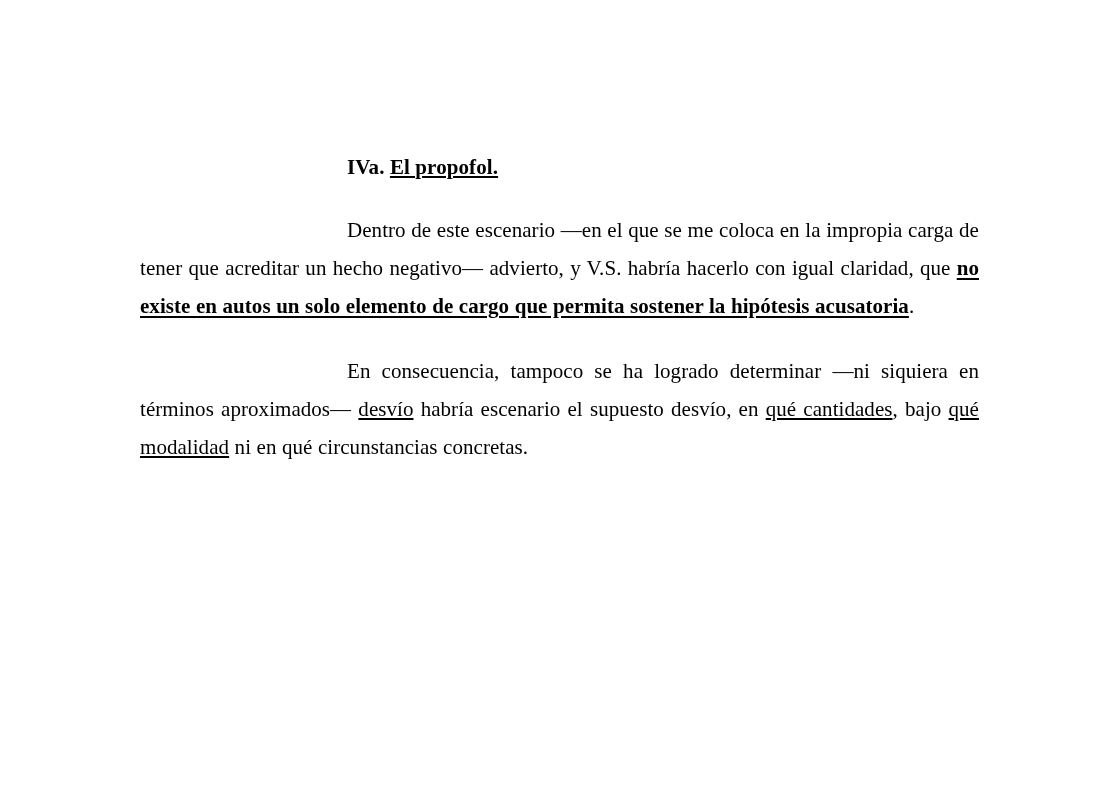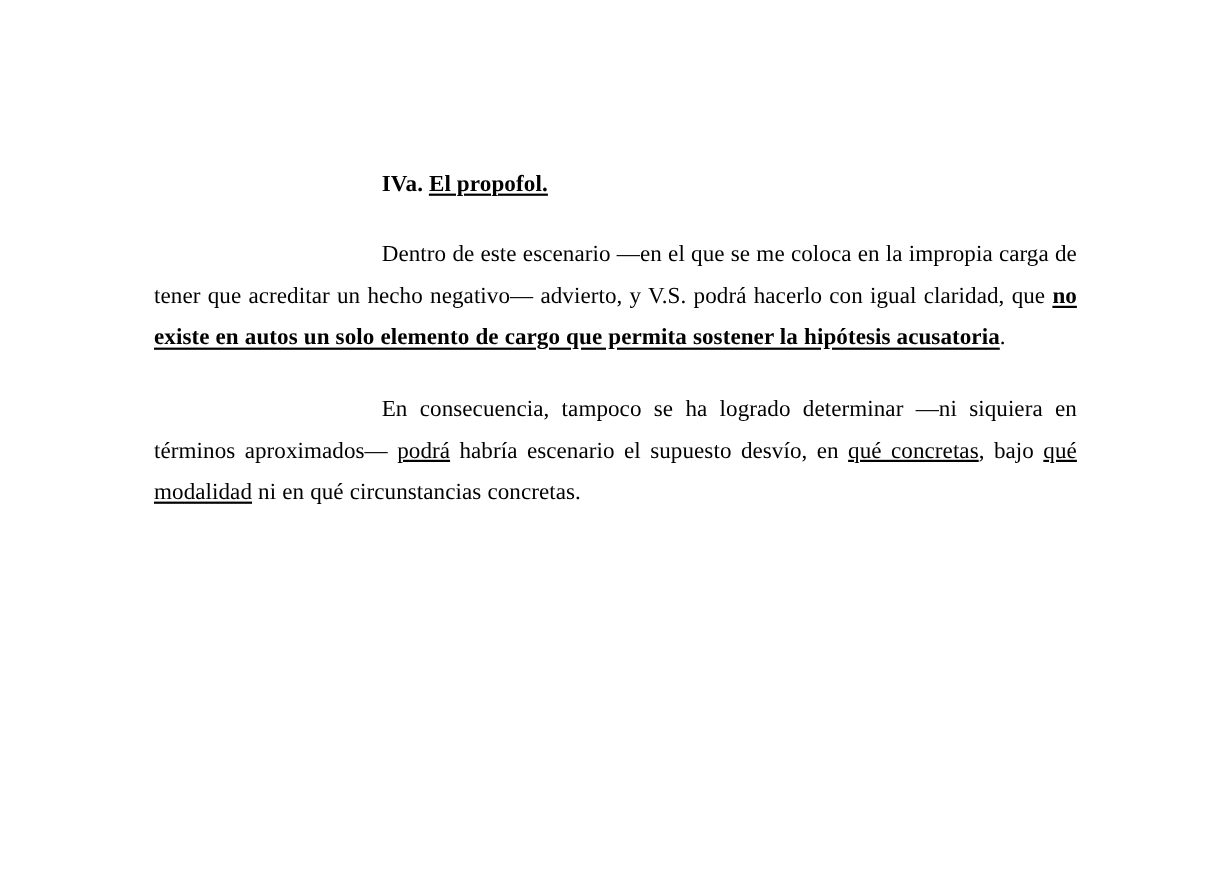--- a/index.html
+++ b/index.html
@@ -76,22 +76,22 @@
 <body>
 
 <div class="page">
   <div class="content">
 
     <h2 class="doc-heading">
       <span>IVa.</span><span>&nbsp;</span><span class="u">El propofol.</span>
     </h2>
 
     <p class="para">
-      <span>Dentro de este escenario —en el que se me coloca en la impropia carga de tener que acreditar un hecho negativo— advierto, y V.S. podrá hacerlo con igual claridad, que </span><span class="bu">no existe en autos un solo elemento de cargo que permita sostener la hipótesis acusatoria</span><span>.</span>
+      <span>Dentro de este escenario —en el que se me coloca en la impropia carga de tener que acreditar un hecho negativo— advierto, y V.S. habría hacerlo con igual claridad, que </span><span class="bu">no existe en autos un solo elemento de cargo que permita sostener la hipótesis acusatoria</span><span>.</span>
     </p>
 
 
     <p class="para">
-      <span>En consecuencia, tampoco se ha logrado determinar —ni siquiera en términos aproximados— </span><span class="u">podrá</span><span> habría escenario el supuesto desvío, en </span><span class="u">qué concretas</span><span>, bajo </span><span class="u">qué modalidad</span><span> ni en qué circunstancias concretas.</span>
+      <span>En consecuencia, tampoco se ha logrado determinar —ni siquiera en términos aproximados— </span><span class="u">desvío</span><span> habría escenario el supuesto desvío, en </span><span class="u">qué cantidades</span><span>, bajo </span><span class="u">qué modalidad</span><span> ni en qué circunstancias concretas.</span>
     </p>
 
   </div>
 </div>
 
 </body></html>

